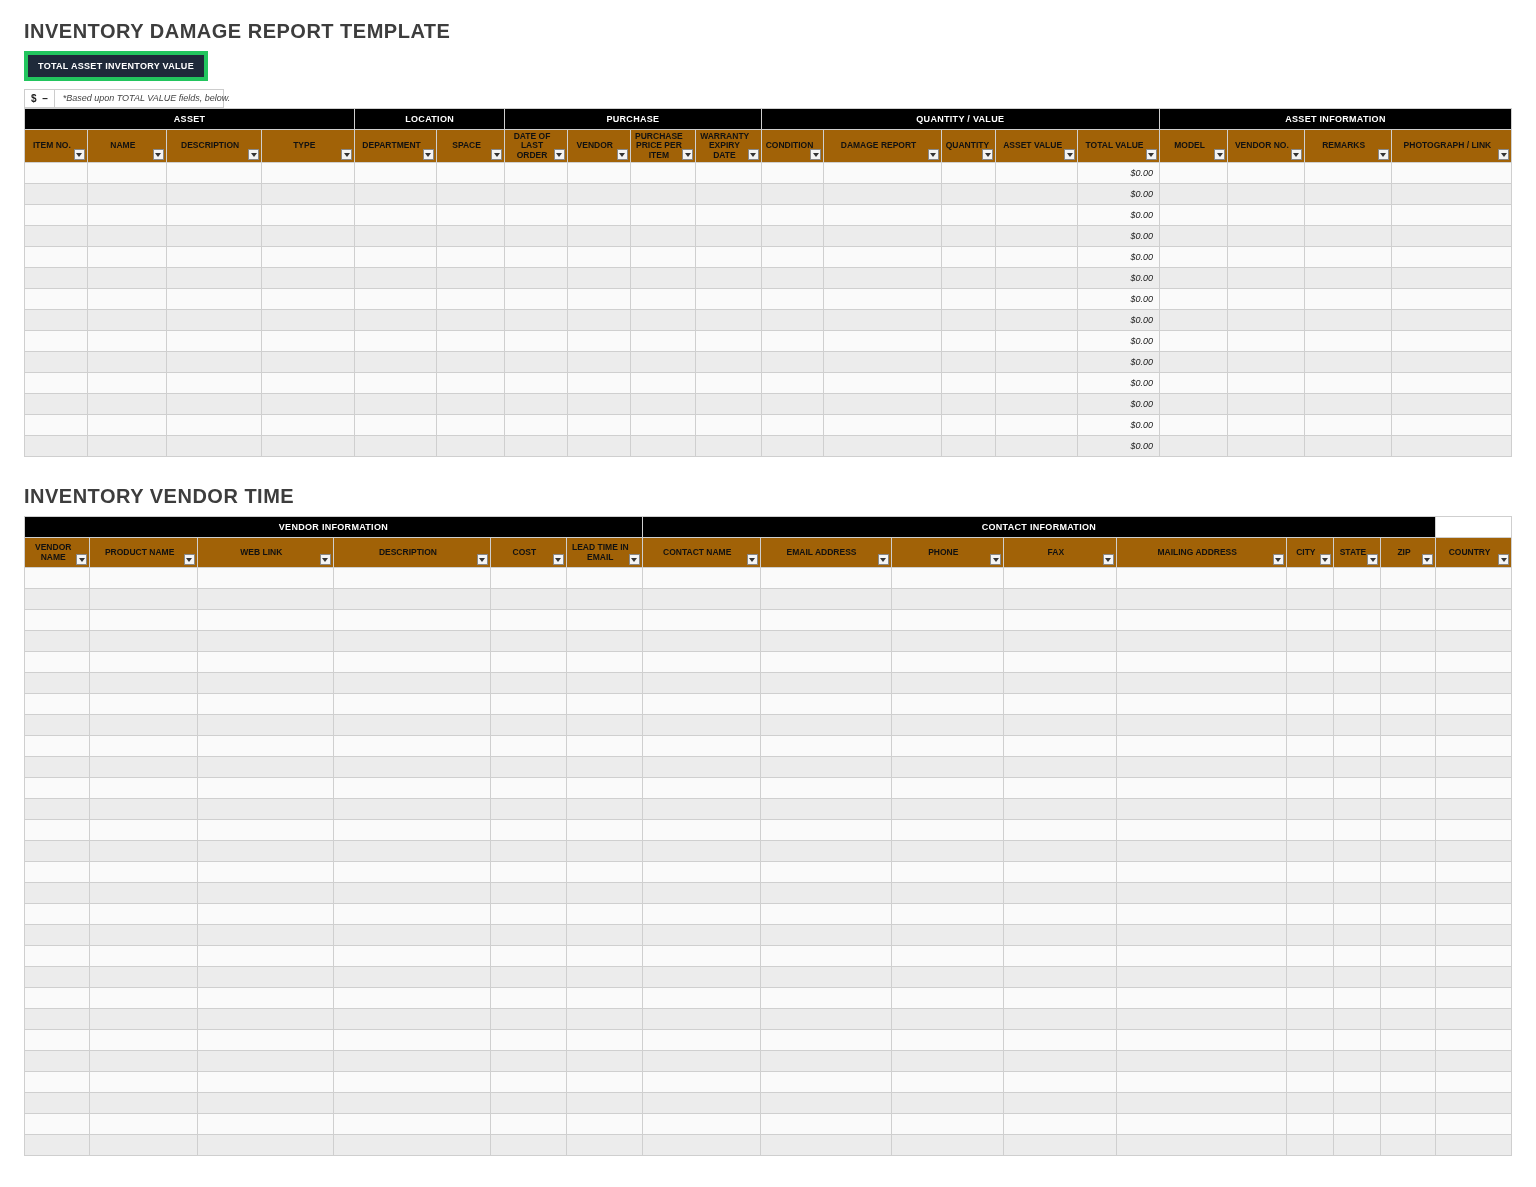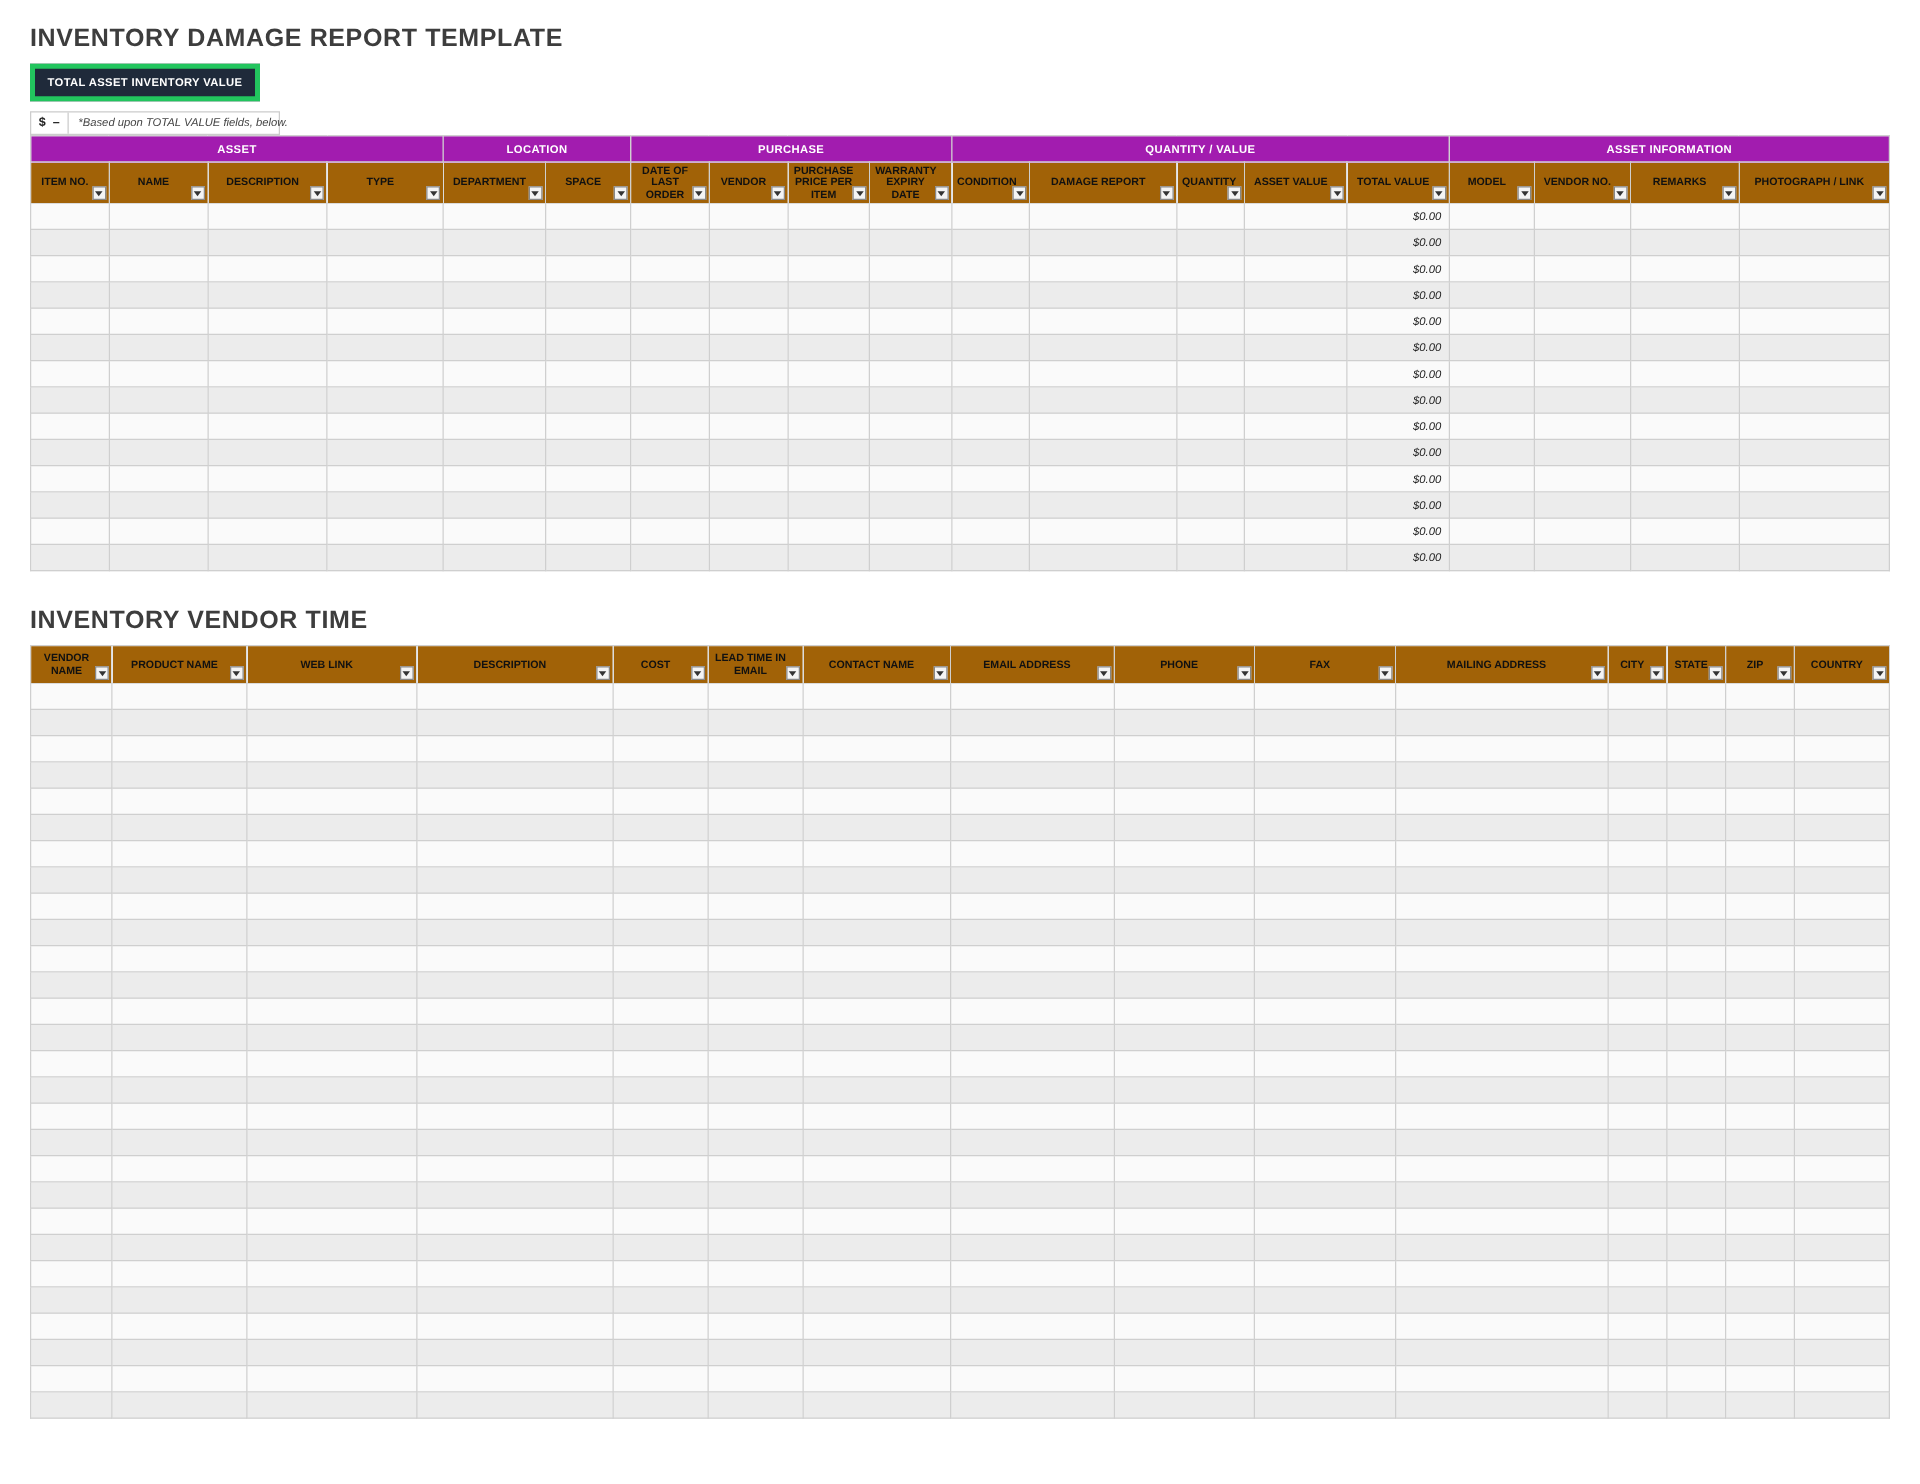--- a/index.html
+++ b/index.html
@@ -67,21 +67,21 @@
     width: 100%;
     border-collapse: collapse;
     table-layout: fixed;
     margin-bottom: 28px;
     border: 1px solid #cfcfcf;
   }
   table.grid th, table.grid td {
     border: 1px solid #cfcfcf;
   }
   tr.group-row th {
-    background: #a21caf;
+    background: #000000;
     color: #fff;
     font-size: 9px;
     font-weight: 700;
     letter-spacing: 0.3px;
     text-align: center;
     padding: 5px 4px;
   }
   tr.col-row th {
     background: #a16207;
     color: #111;
@@ -506,20 +506,24 @@
         <col style="width: 8.803%;">
         <col style="width: 7.57%;">
         <col style="width: 7.57%;">
         <col style="width: 11.444%;">
         <col style="width: 3.169%;">
         <col style="width: 3.169%;">
         <col style="width: 3.697%;">
         <col style="width: 5.106%;">
       </colgroup>
   <thead>
+    <tr class="group-row" id="vendor-group-row">
+          <th colspan="6">VENDOR INFORMATION</th>
+          <th colspan="8">CONTACT INFORMATION</th>
+        </tr>
     <tr class="col-row" id="vendor-col-row">
           <th><span>VENDOR NAME</span><span class="filter-btn"></span></th>
           <th><span>PRODUCT NAME</span><span class="filter-btn"></span></th>
           <th><span>WEB LINK</span><span class="filter-btn"></span></th>
           <th><span>DESCRIPTION</span><span class="filter-btn"></span></th>
           <th><span>COST</span><span class="filter-btn"></span></th>
           <th><span>LEAD TIME IN EMAIL</span><span class="filter-btn"></span></th>
           <th><span>CONTACT NAME</span><span class="filter-btn"></span></th>
           <th><span>EMAIL ADDRESS</span><span class="filter-btn"></span></th>
           <th><span>PHONE</span><span class="filter-btn"></span></th>

